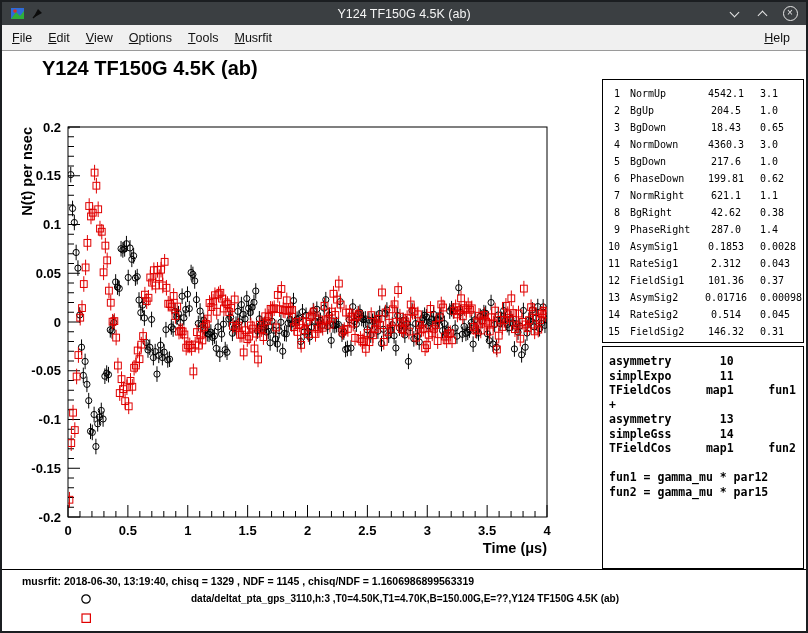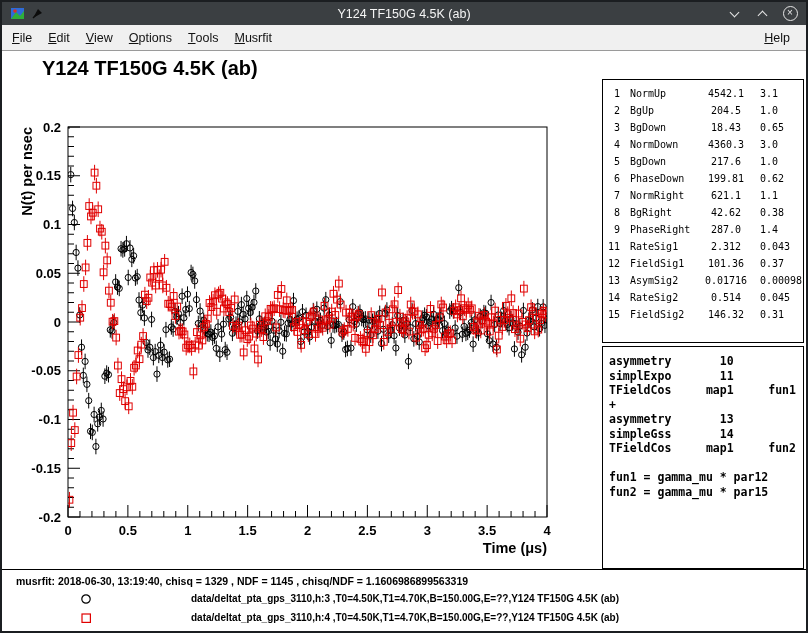--- a/index.html
+++ b/index.html
@@ -33,21 +33,21 @@
   .p-no{width:13px;text-align:right}
   .p-name{margin-left:10px;width:70px}
   .p-val{width:52px;text-align:center}
   .p-err{margin-left:8px}
   
   .theory-box{position:absolute;left:600px;top:295px;width:202px;height:223px;border:1px solid #000;background:#fff;
               font-family:"DejaVu Sans Mono",monospace;font-size:11.5px;font-weight:bold;line-height:14.5px;
               padding:7px 16px 0 6px;white-space:pre;overflow:hidden}
   
   .bottom-sep{position:absolute;left:0;right:0;top:518px;border-top:1px solid #000}
-  .status-line{position:absolute;left:14px;top:524px;font-size:10.5px;font-weight:bold;color:#000;white-space:nowrap}
+  .status-line{position:absolute;left:20px;top:524px;font-size:10.5px;font-weight:bold;color:#000;white-space:nowrap}
   .legend{position:absolute;left:0;top:538px;right:0}
   .legend-row{display:flex;align-items:center;height:19px;padding-left:76px}
   .legend-label{margin-left:97px;font-size:10px;font-weight:bold;white-space:nowrap;color:#000}
 </style>
 </head>
 <body>
 
 <div class="window">
 
   <div class="titlebar">
@@ -1278,20 +1278,21 @@
     <div class="param-box" id="param-box">
         <div class="p-row"><span class="p-no">1</span><span class="p-name">NormUp</span><span class="p-val">4542.1</span><span class="p-err">3.1</span></div>
         <div class="p-row"><span class="p-no">2</span><span class="p-name">BgUp</span><span class="p-val">204.5</span><span class="p-err">1.0</span></div>
         <div class="p-row"><span class="p-no">3</span><span class="p-name">BgDown</span><span class="p-val">18.43</span><span class="p-err">0.65</span></div>
         <div class="p-row"><span class="p-no">4</span><span class="p-name">NormDown</span><span class="p-val">4360.3</span><span class="p-err">3.0</span></div>
         <div class="p-row"><span class="p-no">5</span><span class="p-name">BgDown</span><span class="p-val">217.6</span><span class="p-err">1.0</span></div>
         <div class="p-row"><span class="p-no">6</span><span class="p-name">PhaseDown</span><span class="p-val">199.81</span><span class="p-err">0.62</span></div>
         <div class="p-row"><span class="p-no">7</span><span class="p-name">NormRight</span><span class="p-val">621.1</span><span class="p-err">1.1</span></div>
         <div class="p-row"><span class="p-no">8</span><span class="p-name">BgRight</span><span class="p-val">42.62</span><span class="p-err">0.38</span></div>
         <div class="p-row"><span class="p-no">9</span><span class="p-name">PhaseRight</span><span class="p-val">287.0</span><span class="p-err">1.4</span></div>
+        <div class="p-row"><span class="p-no">10</span><span class="p-name">AsymSig1</span><span class="p-val">0.1853</span><span class="p-err">0.0028</span></div>
         <div class="p-row"><span class="p-no">11</span><span class="p-name">RateSig1</span><span class="p-val">2.312</span><span class="p-err">0.043</span></div>
         <div class="p-row"><span class="p-no">12</span><span class="p-name">FieldSig1</span><span class="p-val">101.36</span><span class="p-err">0.37</span></div>
         <div class="p-row"><span class="p-no">13</span><span class="p-name">AsymSig2</span><span class="p-val">0.01716</span><span class="p-err">0.00098</span></div>
         <div class="p-row"><span class="p-no">14</span><span class="p-name">RateSig2</span><span class="p-val">0.514</span><span class="p-err">0.045</span></div>
         <div class="p-row"><span class="p-no">15</span><span class="p-name">FieldSig2</span><span class="p-val">146.32</span><span class="p-err">0.31</span></div>
       </div>
     <pre class="theory-box">asymmetry       10
 simplExpo       11
 TFieldCos     map1     fun1
 +
@@ -1308,18 +1309,17 @@
         <div class="legend-row">
           <svg width="16" height="16">
             <circle cx="8" cy="8" r="4.2" fill="none" stroke="#000000" stroke-width="1.2"></circle>
           </svg>
           <span class="legend-label">data/deltat_pta_gps_3110,h:3 ,T0=4.50K,T1=4.70K,B=150.00G,E=??,Y124 TF150G 4.5K (ab)</span>
         </div>
         <div class="legend-row">
           <svg width="16" height="16">
             <rect x="4" y="4" width="8.4" height="8.4" fill="none" stroke="#e00000" stroke-width="1.2"></rect>
           </svg>
-          <span class="legend-label">data/deltat_pta_gps_3110,h:4 ,T0=4.50K,T1=4.70K,B=150.00G,E=??,Y124 TF150G 4.5K (ab)</span>
         </div>
       </div>
   </div>
 
 </div>
 
 </body></html>

